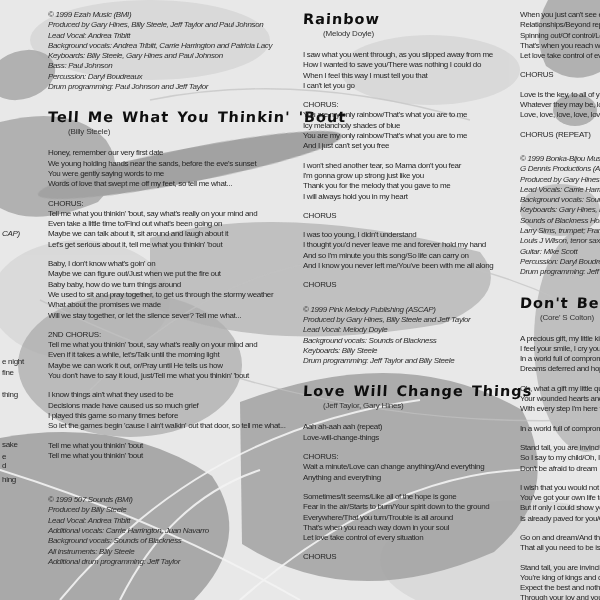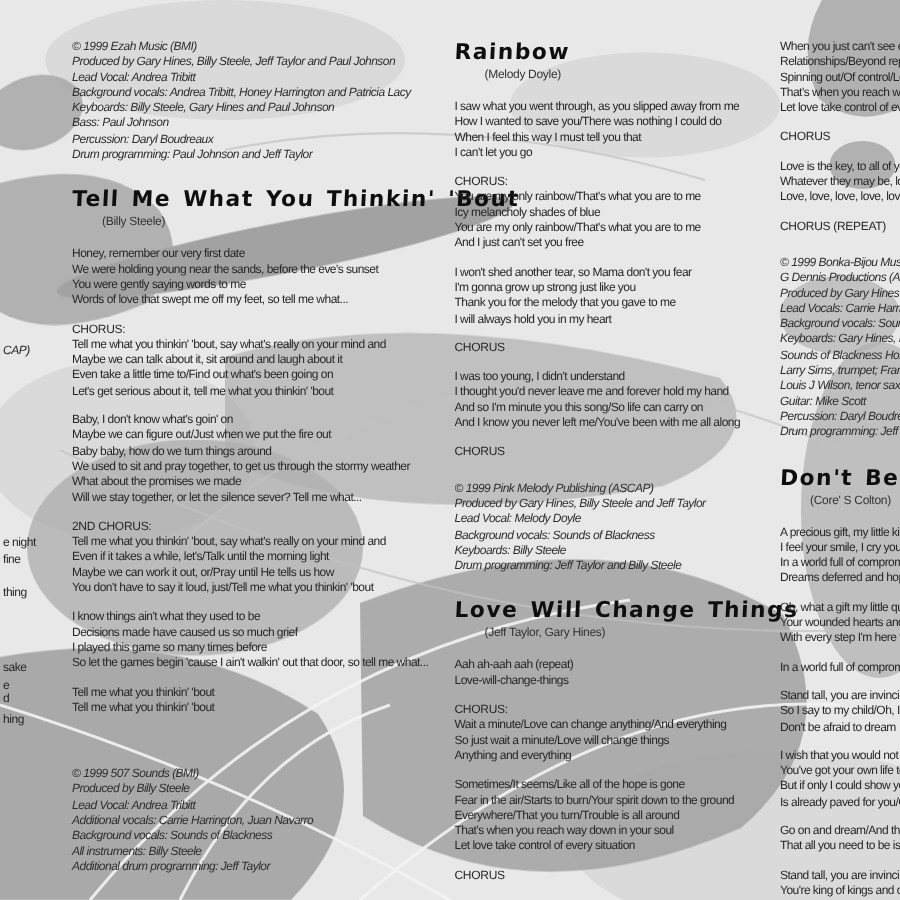--- a/index.html
+++ b/index.html
@@ -5,21 +5,21 @@
   html,body{margin:0;padding:0;}
   .page{
     position:relative;
     width:600px;height:600px;
     overflow:hidden;
     background:#e8e8e8;
     font-family:"Liberation Sans", sans-serif;
     color:#2b2b2b;
   }
   .bg{position:absolute;left:0;top:0;width:600px;height:600px;}
-  .col{position:absolute;top:26px;}
+  .col{position:absolute;top:10px;}
   .col-left{left:48px;width:252px;}
   .col-mid{left:303px;width:232px;}
   .col-right{left:520px;width:90px;}
   .line{
     font-size:8px;line-height:10.3px;letter-spacing:-0.35px;
     white-space:nowrap;color:#262626;
   }
   .credits .line{font-style:italic;color:#2e2e2e;}
   .stanza{margin-bottom:9px;}
   .chorus-label{
@@ -97,42 +97,42 @@
       <div class="edge-frag" style="top: 452px;">e</div>
       <div class="edge-frag" style="top: 461px;">d</div>
       <div class="edge-frag" style="top: 475px;">hing</div>
     </div>
 
   <div class="col col-left">
     <div class="credits">
         <div class="line">© 1999 Ezah Music (BMI)</div>
         <div class="line">Produced by Gary Hines, Billy Steele, Jeff Taylor and Paul Johnson</div>
         <div class="line">Lead Vocal: Andrea Tribitt</div>
-        <div class="line">Background vocals: Andrea Tribitt, Honey Harrington and Patricia Lacy</div>
+        <div class="line">Background vocals: Andrea Tribitt, Carrie Harrington and Patricia Lacy</div>
         <div class="line">Keyboards: Billy Steele, Gary Hines and Paul Johnson</div>
         <div class="line">Bass: Paul Johnson</div>
         <div class="line">Percussion: Daryl Boudreaux</div>
         <div class="line">Drum programming: Paul Johnson and Jeff Taylor</div>
       </div>
 
     <div class="song">
       <div class="song-title">Tell Me What You Thinkin' 'Bout</div>
       <div class="song-writer">(Billy Steele)</div>
       <div>
           <div class="stanza">
             <div class="line">Honey, remember our very first date</div>
-            <div class="line">We were holding young near the sands, before the eve's sunset</div>
+            <div class="line">We young holding hands near the sands, before the eve's sunset</div>
             <div class="line">You were gently saying words to me</div>
             <div class="line">Words of love that swept me off my feet, so tell me what...</div>
           </div>
           <div class="stanza">
             <div class="chorus-label">CHORUS:</div>
             <div class="line">Tell me what you thinkin' 'bout, say what's really on your mind and</div>
+            <div class="line">Even take a little time to/Find out what's been going on</div>
             <div class="line">Maybe we can talk about it, sit around and laugh about it</div>
-            <div class="line">Even take a little time to/Find out what's been going on</div>
             <div class="line">Let's get serious about it, tell me what you thinkin' 'bout</div>
           </div>
           <div class="stanza">
             <div class="line">Baby, I don't know what's goin' on</div>
             <div class="line">Maybe we can figure out/Just when we put the fire out</div>
             <div class="line">Baby baby, how do we turn things around</div>
             <div class="line">We used to sit and pray together, to get us through the stormy weather</div>
             <div class="line">What about the promises we made</div>
             <div class="line">Will we stay together, or let the silence sever? Tell me what...</div>
           </div>
@@ -219,21 +219,20 @@
       <div class="song-title">Love Will Change Things</div>
       <div class="song-writer">(Jeff Taylor, Gary Hines)</div>
       <div>
           <div class="stanza">
             <div class="line">Aah ah-aah aah (repeat)</div>
             <div class="line">Love-will-change-things</div>
           </div>
           <div class="stanza">
             <div class="chorus-label">CHORUS:</div>
             <div class="line">Wait a minute/Love can change anything/And everything</div>
-            <div class="line">So just wait a minute/Love will change things</div>
             <div class="line">Anything and everything</div>
           </div>
           <div class="stanza">
             <div class="line">Sometimes/It seems/Like all of the hope is gone</div>
             <div class="line">Fear in the air/Starts to burn/Your spirit down to the ground</div>
             <div class="line">Everywhere/That you turn/Trouble is all around</div>
             <div class="line">That's when you reach way down in your soul</div>
             <div class="line">Let love take control of every situation</div>
           </div>
           <div class="stanza">

